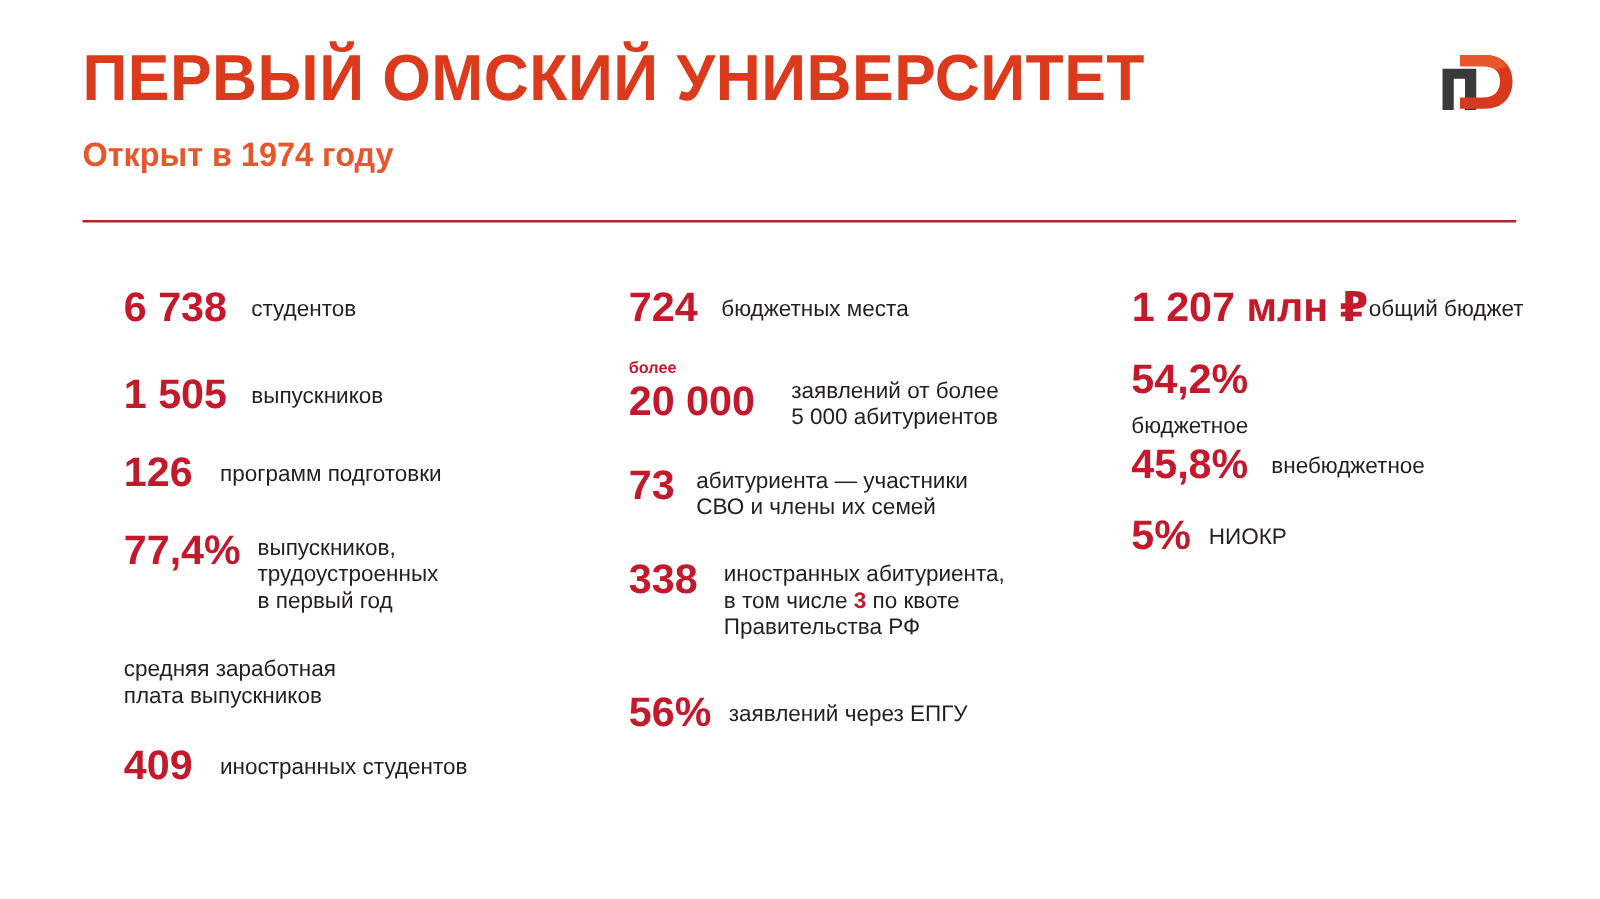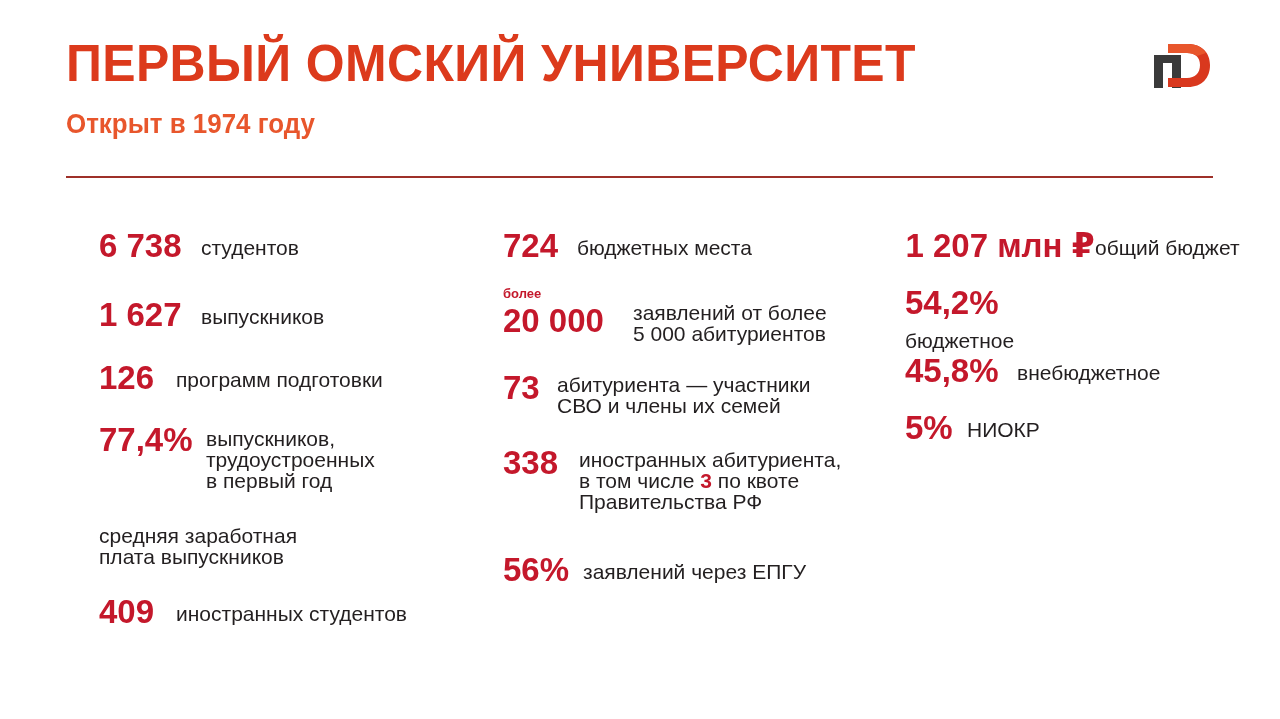--- a/index.html
+++ b/index.html
@@ -96,21 +96,21 @@
   }
   .num {
     color: #C4182B;
     font-weight: 700;
     white-space: nowrap;
     flex: 0 0 auto;
   }
   .num-lg { font-size: 33px; line-height: 36px; }
   .label {
     color: #231F20;
-    font-size: 21px;
+    font-size: 18px;
     line-height: 21px;
     font-weight: 400;
     white-space: pre-line;
     flex: 1 1 auto;
   }
   .label .hl { color: #C4182B; font-weight: 700; }
 
   
   .num-stack {
     display: flex;
@@ -151,21 +151,21 @@
   <div class="columns">
 
     <div class="col col-left">
 
       <div class="stat" style="top:16px;">
         <span class="num num-lg" style="width:102px;">6 738</span>
         <span class="label" style="padding-top:9px;">студентов</span>
       </div>
 
       <div class="stat" style="top:85px;">
-        <span class="num num-lg" style="width:102px;">1 627</span>
+        <span class="num num-lg" style="width:102px;">1 505</span>
         <span class="label" style="padding-top:9px;">выпускников</span>
       </div>
 
       <div class="stat" style="top:148px;">
         <span class="num num-lg" style="width:77px;">126</span>
         <span class="label" style="padding-top:9px;">программ подготовки</span>
       </div>
 
       <div class="stat" style="top:210px;">
         <span class="num num-lg" style="width:107px;">77,4%</span>

